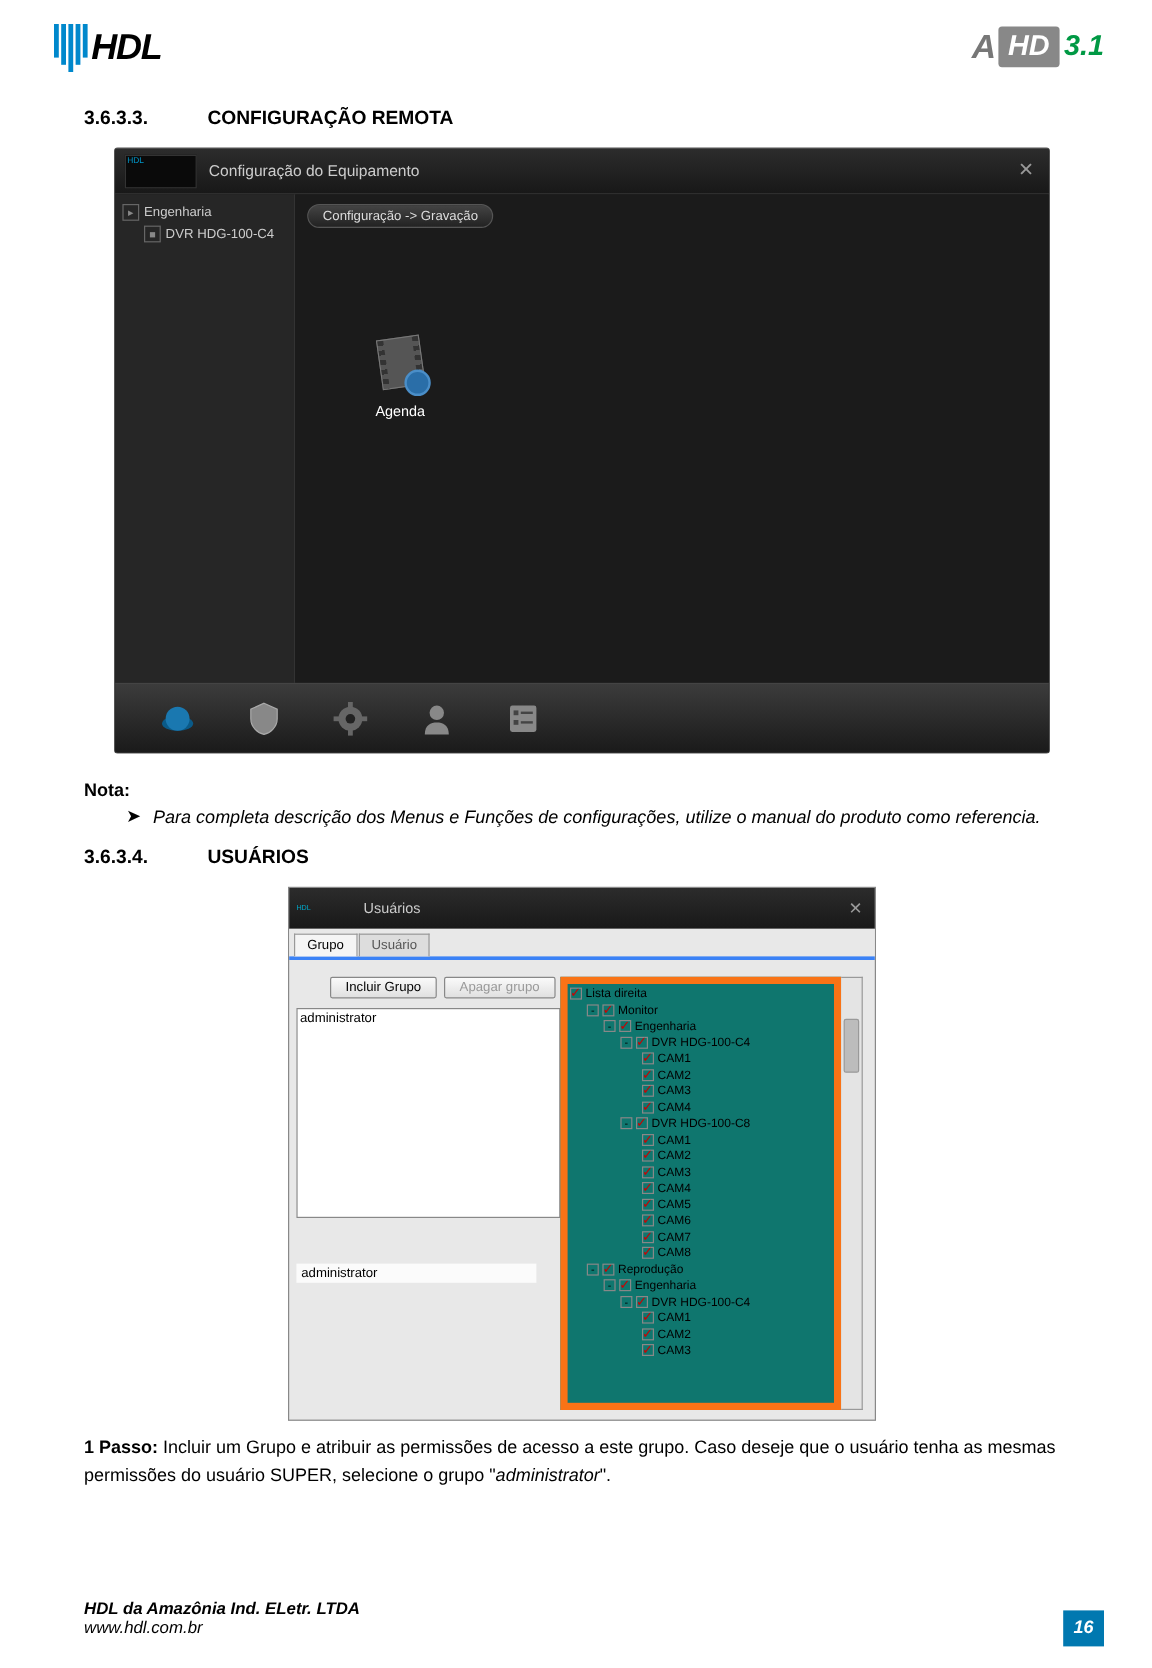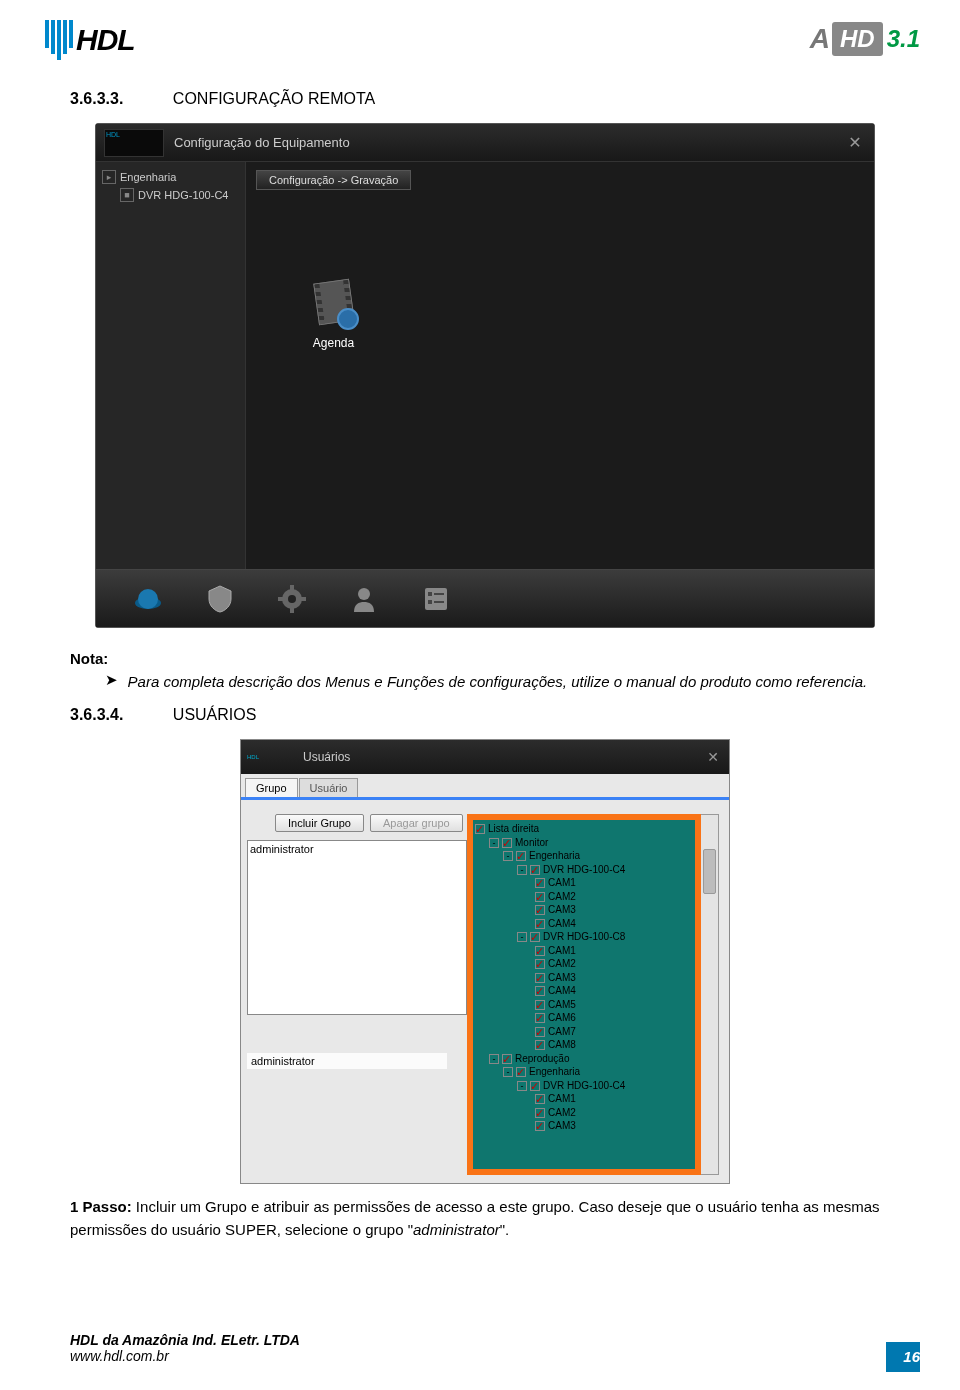--- a/index.html
+++ b/index.html
@@ -8,42 +8,42 @@
 .logo-bars{display:flex;gap:2px;margin-right:3px}
 .logo-bar{width:4px;background:#0088cc}
 .lb1{height:28px}.lb2{height:34px}.lb3{height:40px}.lb4{height:34px}.lb5{height:28px}
 .logo-hdl-text{font-size:30px;font-weight:900;font-style:italic;color:#000;letter-spacing:-1px}
 .logo-ahd{position:absolute;top:22px;right:40px;display:flex;align-items:center}
 .ahd-a{font-size:28px;font-weight:700;color:#777;font-style:italic}
 .ahd-hd{padding:3px 8px;background:#888;color:#fff;font-size:24px;font-weight:900;font-style:italic;border-radius:3px;margin-left:2px}
 .ahd-31{font-size:24px;font-weight:900;color:#009944;font-style:italic;margin-left:4px}
 .content{margin-top:50px}
 .section-num{font-weight:700;display:inline}
-.section-title{font-weight:400;display:inline;margin-left:45px}
+.section-title{font-weight:700;display:inline;margin-left:45px}
 .body-text{font-size:15px;margin-top:8px;line-height:1.4}
 .body-text-thin{font-size:15px;margin-top:12px;line-height:1.5}
 .bold{font-weight:700}
 .italic{font-style:italic}
 .note-label{font-weight:700;font-size:15px;margin-top:22px}
 .note-bullet{display:flex;margin-left:35px;margin-top:4px}
 .bullet-arrow{color:#000;font-size:15px;margin-right:10px}
 .note-text{font-style:italic;font-size:15px;line-height:1.4}
 
 .shot1{width:780px;height:505px;margin:15px auto 0 auto;background:#1a1a1a;border:1px solid #555;position:relative;border-radius:3px}
 .shot1-titlebar{height:38px;background:linear-gradient(#2c2c2c,#181818);border-bottom:1px solid #333;display:flex;align-items:center;padding:0 8px}
 .shot1-logo{width:60px;height:28px;background:#0a0a0a;border:1px solid #333;position:relative;display:flex;align-items:flex-start;justify-content:flex-start;font-size:7px;color:#09c;padding:1px}
 .shot1-title{color:#ccc;font-size:13px;margin-left:10px}
 .shot1-close{margin-left:auto;width:22px;height:20px;color:#999;font-size:16px;text-align:center;line-height:20px}
 .shot1-body{display:flex;height:calc(100% - 38px - 58px)}
 .shot1-tree{width:150px;background:#262626;border-right:1px solid #333;padding:6px;font-size:11px;color:#ccc}
 .tree-item{display:flex;align-items:center;gap:4px;padding:2px 0}
 .tree-icon{width:14px;height:14px;border:1px solid #666;display:inline-block;font-size:9px;text-align:center;line-height:12px;color:#888}
 .tree-sub{margin-left:18px}
 .shot1-main{flex:1;position:relative;background:#1b1b1b}
-.shot1-crumb{margin:8px 12px 0 10px;padding:3px 12px;background:linear-gradient(#444,#222);border:1px solid #555;border-radius:0;color:#ddd;font-size:11px;display:inline-block}
+.shot1-crumb{margin:8px 12px 0 10px;padding:3px 12px;background:linear-gradient(#444,#222);border:1px solid #555;border-radius:10px;color:#ddd;font-size:11px;display:inline-block}
 .agenda-wrap{position:absolute;top:115px;left:60px;text-align:center}
 .agenda-icon{width:55px;height:55px;position:relative;margin:0 auto}
 .agenda-film{position:absolute;width:36px;height:42px;background:#555;border:1px solid #777;left:10px;top:4px;transform:rotate(-8deg)}
 .agenda-film::before,.agenda-film::after{content:"";position:absolute;top:0;bottom:0;width:5px;background:repeating-linear-gradient(#333 0 4px,#555 4px 8px)}
 .agenda-film::before{left:0}.agenda-film::after{right:0}
 .agenda-gear{position:absolute;width:22px;height:22px;border-radius:50%;background:#2a6ea8;border:2px solid #4a8ec8;right:2px;bottom:2px}
 .agenda-label{color:#fff;font-size:12px;margin-top:4px}
 .shot1-bottom{position:absolute;bottom:0;left:0;right:0;height:58px;background:linear-gradient(#3c3c3c,#1a1a1a);border-top:1px solid #444;display:flex;align-items:center;padding:0 30px;gap:28px}
 .bot-btn{width:44px;height:40px;display:flex;align-items:center;justify-content:center;color:#aaa;font-size:24px}
 
@@ -66,21 +66,21 @@
 .perm-tree{flex:1;background:#0f766e;border:6px solid #f97316;font-size:10px;padding:2px;overflow:hidden;line-height:1.35}
 .perm-scroll{width:18px;background:#e4e4e4;border:1px solid #999;border-left:none;position:relative}
 .perm-thumb{position:absolute;top:34px;left:2px;right:2px;height:45px;background:#bcbcbc;border:1px solid #999;border-radius:2px}
 .chk{display:inline-block;width:10px;height:10px;border:1px solid #888;margin-right:3px;position:relative;vertical-align:middle}
 .chk.on::after{content:"✓";position:absolute;top:-3px;left:-1px;font-size:11px;color:#c00}
 .pm{display:inline-block;width:10px;height:10px;border:1px solid #888;margin-right:3px;text-align:center;line-height:9px;font-size:9px;vertical-align:middle}
 .pl{padding-left:14px}
 .footer{position:absolute;bottom:26px;left:70px;font-size:14px}
 .footer .line1{font-style:italic;font-weight:700}
 .footer .line2{font-style:italic}
-.pagenum{position:absolute;bottom:18px;right:40px;width:34px;height:30px;background:#0078b0;color:#fff;font-style:italic;font-weight:700;text-align:right;line-height:30px;font-size:15px}
+.pagenum{position:absolute;bottom:18px;right:40px;width:34px;height:30px;background:#0078b0;color:#fff;font-style:italic;font-weight:700;text-align:center;line-height:30px;font-size:15px}
 </style>
 </head>
 <body>
 
 <div class="logo-hdl">
   <div class="logo-bars">
     <div class="logo-bar lb1"></div>
       <div class="logo-bar lb2"></div>
       <div class="logo-bar lb3"></div>
       <div class="logo-bar lb4"></div>

